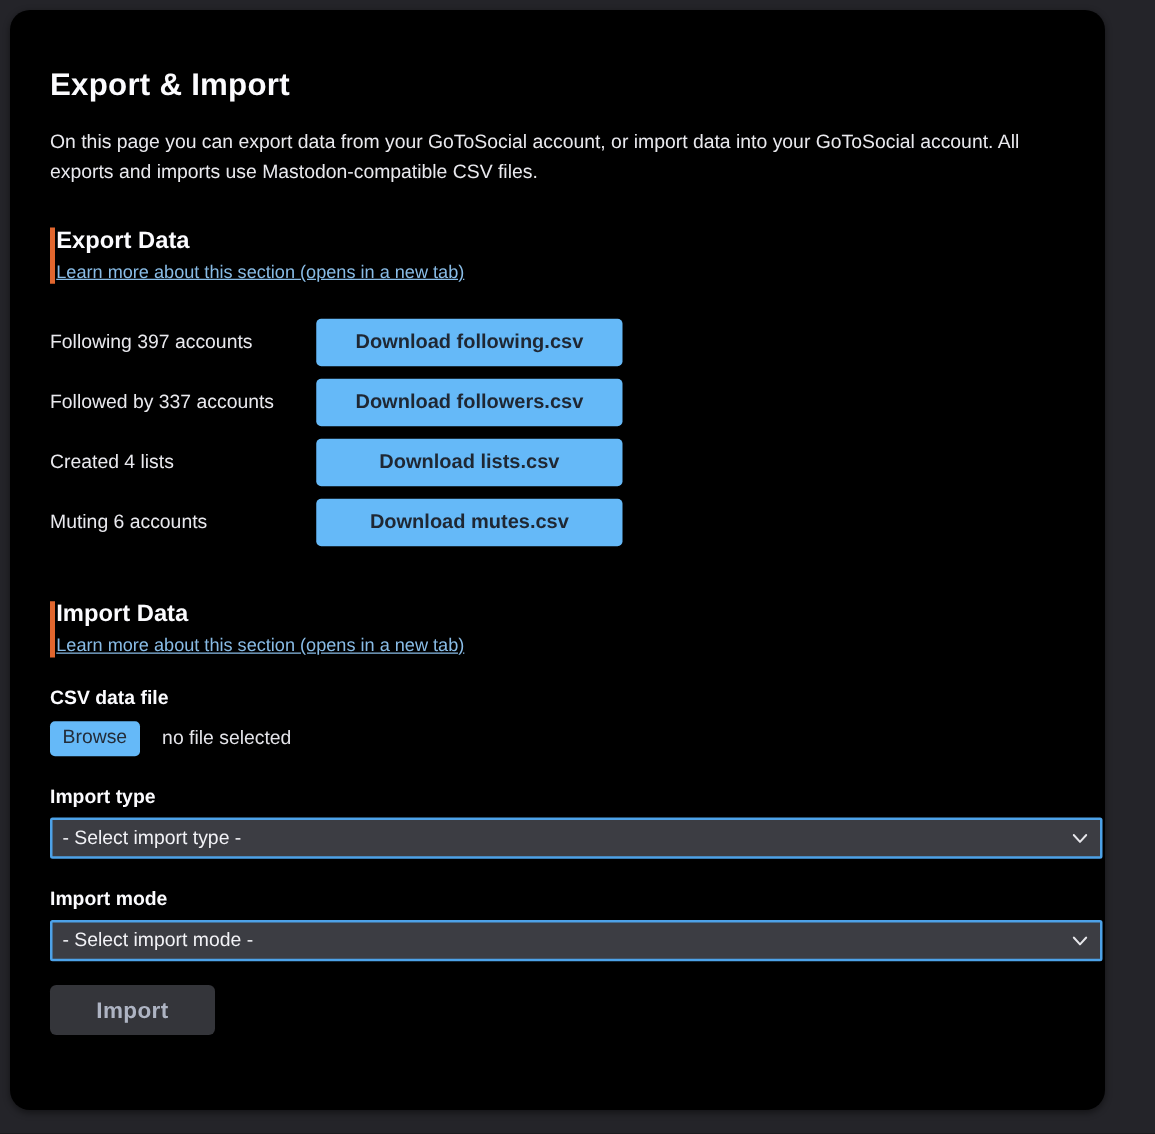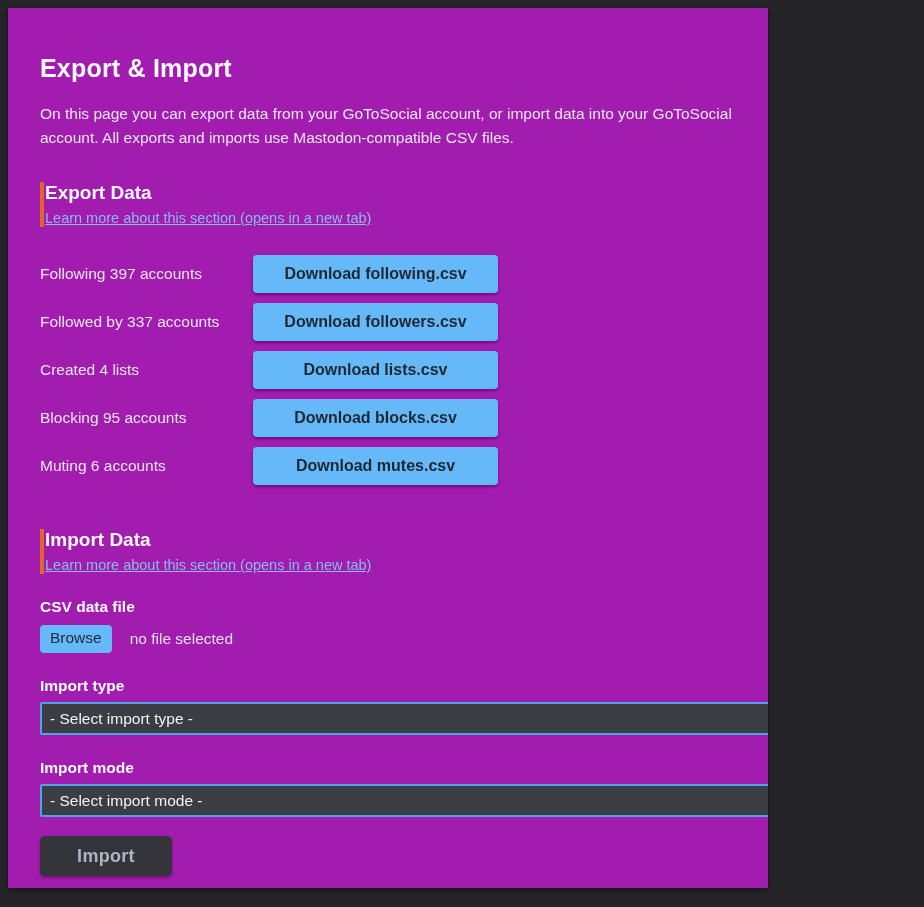--- a/index.html
+++ b/index.html
@@ -5,23 +5,23 @@
   * { margin: 0; padding: 0; box-sizing: border-box; }
   html, body { width: 924px; height: 907px; }
   body {
     background: #242429;
     font-family: "Liberation Sans", "DejaVu Sans", sans-serif;
     color: #e9e9ee;
   }
   .panel {
     position: absolute;
     left: 8px; top: 8px;
-    width: 760px; height: 880px;
-    background: #a21caf;
-    border-radius: 0;
+    width: 876px; height: 880px;
+    background: #000000;
+    border-radius: 16px;
     box-shadow: 0 2px 6px rgba(0,0,0,0.45);
     padding: 46px 34px 24px 32px;
     overflow: hidden;
   }
   h1.page-title {
     font-size: 25px;
     font-weight: bold;
     color: #fbfbfe;
     letter-spacing: 0.2px;
   }
@@ -164,24 +164,20 @@
       <span class="export-row-label">Following 397 accounts</span>
       <button class="download-btn">Download following.csv</button>
     </div>
     <div class="export-row">
       <span class="export-row-label">Followed by 337 accounts</span>
       <button class="download-btn">Download followers.csv</button>
     </div>
     <div class="export-row">
       <span class="export-row-label">Created 4 lists</span>
       <button class="download-btn">Download lists.csv</button>
-    </div>
-    <div class="export-row">
-      <span class="export-row-label">Blocking 95 accounts</span>
-      <button class="download-btn">Download blocks.csv</button>
     </div>
     <div class="export-row">
       <span class="export-row-label">Muting 6 accounts</span>
       <button class="download-btn">Download mutes.csv</button>
     </div>
   </div>
 
   
   <div class="section-head import-section-head">
     <h2>Import Data</h2>

